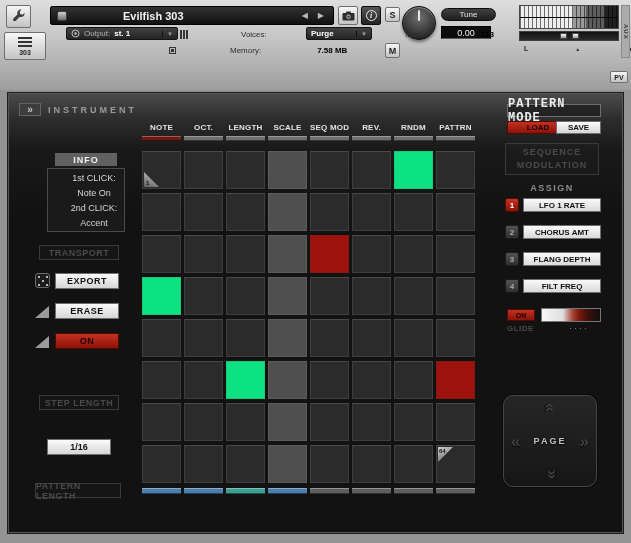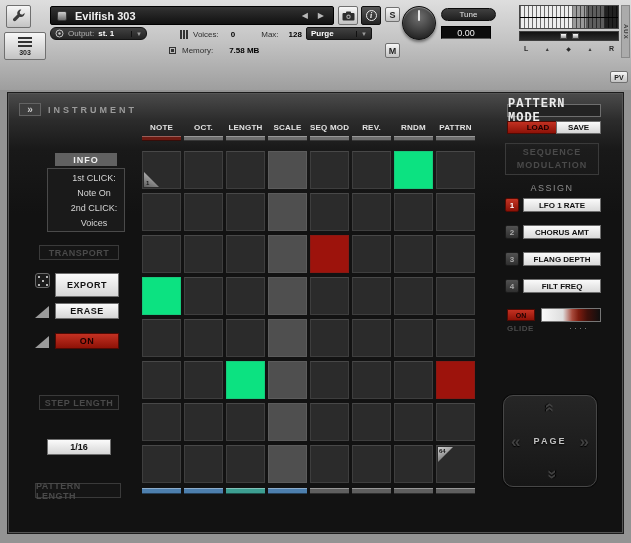--- a/index.html
+++ b/index.html
@@ -2,21 +2,21 @@
 <html><head>
 <meta charset="utf-8">
 <style>
 *{margin:0;padding:0;box-sizing:border-box;}
 html,body{width:631px;height:543px;}
 body{position:relative;background:#939393;font-family:"Liberation Sans","DejaVu Sans",sans-serif;overflow:hidden;}
 
 
 .header{position:absolute;left:0;top:0;width:631px;height:90px;
 background:linear-gradient(180deg,#dedede 0%,#c4c4c4 45%,#9e9e9e 100%);}
-.header>*{position:absolute;}
+.header>*{position:absolute;gap:48px;}
 .light-btn{background:linear-gradient(#f7f7f7,#c3c3c3);border:1px solid #707070;border-radius:2px;display:flex;align-items:center;justify-content:center;}
 .wrench-btn{left:6px;top:5px;width:25px;height:23px;}
 .browser-btn{left:4px;top:32px;width:42px;height:28px;flex-direction:column;gap:2px;}
 .badge-303{font-size:7px;font-weight:bold;color:#222;line-height:7px;}
 .title-bar{left:50px;top:6px;width:284px;height:19px;background:linear-gradient(#323232,#111);border:1px solid #000;border-radius:2px;display:flex;align-items:center;}
 .title-icon{width:10px;height:10px;margin:0 8px 0 6px;background:linear-gradient(#cecece,#6e6e6e);border:1px solid #3a3a3a;border-radius:2px;}
 .title-text{font-size:11px;font-weight:bold;color:#f1f1f1;}
 .nav-arrows{margin-left:auto;display:flex;gap:10px;padding-right:9px;}
 .nav-arrow{font-size:8px;color:#b9b9b9;}
 .cam-btn{left:338px;top:6px;width:20px;height:19px;}
@@ -37,29 +37,29 @@
 .cap-l{left:40px;}.cap-r{left:52px;}
 .meter-labels{left:519px;top:42px;width:100px;height:12px;display:flex;align-items:center;justify-content:space-between;padding:0 5px;font-size:7px;font-weight:bold;color:#2a2a2a;}
 .tri-up{font-size:6px;color:#3c3c3c;}
 .pan-diamond{font-size:6px;color:#2a2a2a;}
 .aux-strip{left:621px;top:5px;width:9px;height:53px;background:#ababab;border:1px solid #8a8a8a;display:flex;align-items:center;justify-content:center;}
 .aux-text{writing-mode:vertical-rl;font-size:6px;font-weight:bold;color:#3a3a3a;letter-spacing:1px;}
 .pv-btn{left:610px;top:71px;width:18px;height:12px;font-size:7px;font-weight:bold;color:#222;}
 .dd{background:linear-gradient(#414141,#242424);border:1px solid #141414;border-radius:2px;display:flex;align-items:center;font-size:8px;padding:0 4px;gap:4px;color:#b2b2b2;}
 .dd-value{color:#fff;font-weight:bold;}
 .dd-arrow{margin-left:auto;border-left:1px solid #111;padding-left:4px;font-size:6px;color:#9a9a9a;}
-.output-dd{left:50px;top:27px;width:97px;height:13px;border-radius:6px;}
+.output-dd{left:66px;top:27px;width:112px;height:13px;}
 .midi-dd{left:50px;top:43px;width:112px;height:13px;}
 .purge-dd{left:306px;top:27px;width:66px;height:13px;}
 .stat-group{display:flex;align-items:center;font-size:8px;color:#2e2e2e;height:12px;}
 .voices-group{left:168px;top:28px;padding-left:12px;}
 .memory-group{left:168px;top:44px;}
 .stat-label{margin-left:5px;}
 .stat-value{font-weight:bold;color:#000;}
-.vg-val{margin-left:12px;}.vg-max{margin-left:26px;}.vg-maxval{margin-left:10px;}.mem-val{margin-left:16px;}
+.vg-val{margin-left:12px;}.vg-max{margin-left:26px;}.vg-maxval{margin-left:10px;}.mem-val{margin-left:8px;}
 
 
 .panel{position:absolute;left:8px;top:93px;width:615px;height:440px;border:1px solid #555;box-shadow:0 0 0 1px #1c1c1c;
 background:linear-gradient(180deg,#4a4a4a 0px,#2c2c2c 26px,#191919 55px,#121212 120px);}
 .panel>*{position:absolute;}
 .instr-row{left:10px;top:9px;display:flex;gap:7px;align-items:center;}
 .instr-icon-box{width:22px;height:13px;background:#3d3d3d;border:1px solid #636363;color:#cacaca;font-size:10px;font-weight:bold;display:flex;align-items:center;justify-content:center;}
 .instr-label{font-size:9px;font-weight:bold;letter-spacing:3px;color:#9b9b9b;}
 #col-heads{left:133px;top:28px;display:grid;grid-template-columns:repeat(8,39px);column-gap:3px;}
 .col-label{display:block;text-align:center;font-size:8px;font-weight:bold;color:#e2e2e2;letter-spacing:.2px;white-space:nowrap;height:12px;line-height:12px;}
@@ -86,33 +86,33 @@
 
 .info-title{left:46px;top:59px;width:62px;height:13px;background:#616161;color:#f0f0f0;font-size:9px;font-weight:bold;letter-spacing:1px;display:flex;align-items:center;justify-content:center;}
 .info-box{left:38px;top:74px;width:78px;height:64px;border:1px solid #4a4a4a;background:#1a1a1a;padding-top:2px;padding-left:16px;}
 .info-line{height:15px;line-height:15px;text-align:center;font-size:9px;color:#d6d6d6;}
 .transport-box{left:30px;top:151px;width:80px;height:15px;font-size:9px;}
 .die-icon{left:26px;top:179px;width:15px;height:15px;background:#1c1c1c;border:1px solid #6a6a6a;border-radius:3px;}
 .die-icon::before{content:"";position:absolute;width:2px;height:2px;border-radius:50%;background:#ececec;left:6px;top:6px;box-shadow:-4px -4px 0 #ececec,4px -4px 0 #ececec,-4px 4px 0 #ececec,4px 4px 0 #ececec;}
 .ramp-icon{width:0;height:0;border-left:14px solid transparent;border-bottom:12px solid #9b9b9b;}
 .erase-icon{left:26px;top:212px;}
 .on-icon{left:26px;top:242px;}
-.export-btn{left:46px;top:179px;width:64px;height:24px;font-size:9px;letter-spacing:.5px;}
+.export-btn{left:46px;top:179px;width:64px;height:16px;font-size:9px;letter-spacing:.5px;}
 .erase-btn{left:46px;top:209px;width:64px;height:16px;font-size:9px;letter-spacing:.5px;}
 .on-btn{left:46px;top:239px;width:64px;height:16px;font-size:9px;letter-spacing:.5px;}
 .steplen-box{left:30px;top:301px;width:80px;height:15px;font-size:9px;}
 .steplen-value{left:38px;top:345px;width:64px;height:16px;font-size:9px;}
 .patlen-box{left:26px;top:389px;width:86px;height:15px;font-size:9px;}
 
 
 .pm-title{left:498px;top:10px;width:94px;height:13px;background:#232323;border:1px solid #6e6e6e;color:#ededed;font-size:12px;font-weight:bold;letter-spacing:1px;display:flex;align-items:center;justify-content:center;font-family:Liberation Mono, monospace;}
 .load-btn{left:498px;top:27px;width:62px;height:13px;font-size:8px;}
 .save-btn{left:547px;top:27px;width:45px;height:13px;font-size:8px;}
 .seqmod-box{left:496px;top:49px;width:94px;height:32px;flex-direction:column;font-size:9px;letter-spacing:1px;line-height:13px;}
-.assign-label{left:496px;top:89px;width:94px;text-align:center;font-size:9px;font-weight:normal;letter-spacing:1.5px;color:#8d8d8d;}
+.assign-label{left:496px;top:89px;width:94px;text-align:center;font-size:9px;font-weight:bold;letter-spacing:1.5px;color:#8d8d8d;}
 #assign-rows{left:0;top:0;width:100%;height:100%;}
 .assign-row{position:absolute;left:496px;width:96px;height:14px;display:flex;gap:4px;}
 .badge{width:14px;height:14px;font-size:8px;font-weight:bold;display:flex;align-items:center;justify-content:center;background:linear-gradient(#525252,#2f2f2f);border:1px solid #1b1b1b;color:#ababab;border-radius:2px;}
 .badge.active{background:linear-gradient(#c43524,#8c1106);border-color:#550b03;color:#fff;}
 .assign-field{flex:1;background:linear-gradient(#fafafa,#dadada);border:1px solid #6e6e6e;color:#101010;font-size:8px;font-weight:bold;display:flex;align-items:center;justify-content:center;white-space:nowrap;}
 .glide-on-btn{left:498px;top:215px;width:28px;height:12px;font-size:7px;}
 .glide-label{left:498px;top:230px;font-size:8px;font-weight:bold;color:#4a4a4a;letter-spacing:.5px;}
 .glide-bar{left:532px;top:214px;width:60px;height:14px;border:1px solid #767676;background:linear-gradient(90deg,#f8f8f8 0%,#dedede 36%,#a84a3c 52%,#7d1c0f 63%,#40100a 78%,#0f0f0f 100%);}
 .glide-dots{left:560px;top:229px;font-size:9px;color:#848484;letter-spacing:2px;}
 .range-box{left:496px;top:251px;width:92px;height:15px;font-size:9px;}
@@ -359,21 +359,21 @@
       <div class="foot-bar" style="background: rgb(95, 95, 95);"></div>
       <div class="foot-bar" style="background: rgb(95, 95, 95);"></div>
     </div>
 
   <div class="info-title">INFO</div>
   <div class="info-box">
     <div id="info-lines">
         <div class="info-line">1st CLICK:</div>
         <div class="info-line">Note On</div>
         <div class="info-line">2nd CLICK:</div>
-        <div class="info-line">Voices</div>
+        <div class="info-line">Accent</div>
       </div>
   </div>
 
   <div class="dim-box transport-box">TRANSPORT</div>
 
   <div class="die-icon"></div>
   <div class="white-btn export-btn">EXPORT</div>
 
   <div class="ramp-icon erase-icon"></div>
   <div class="white-btn erase-btn">ERASE</div>

